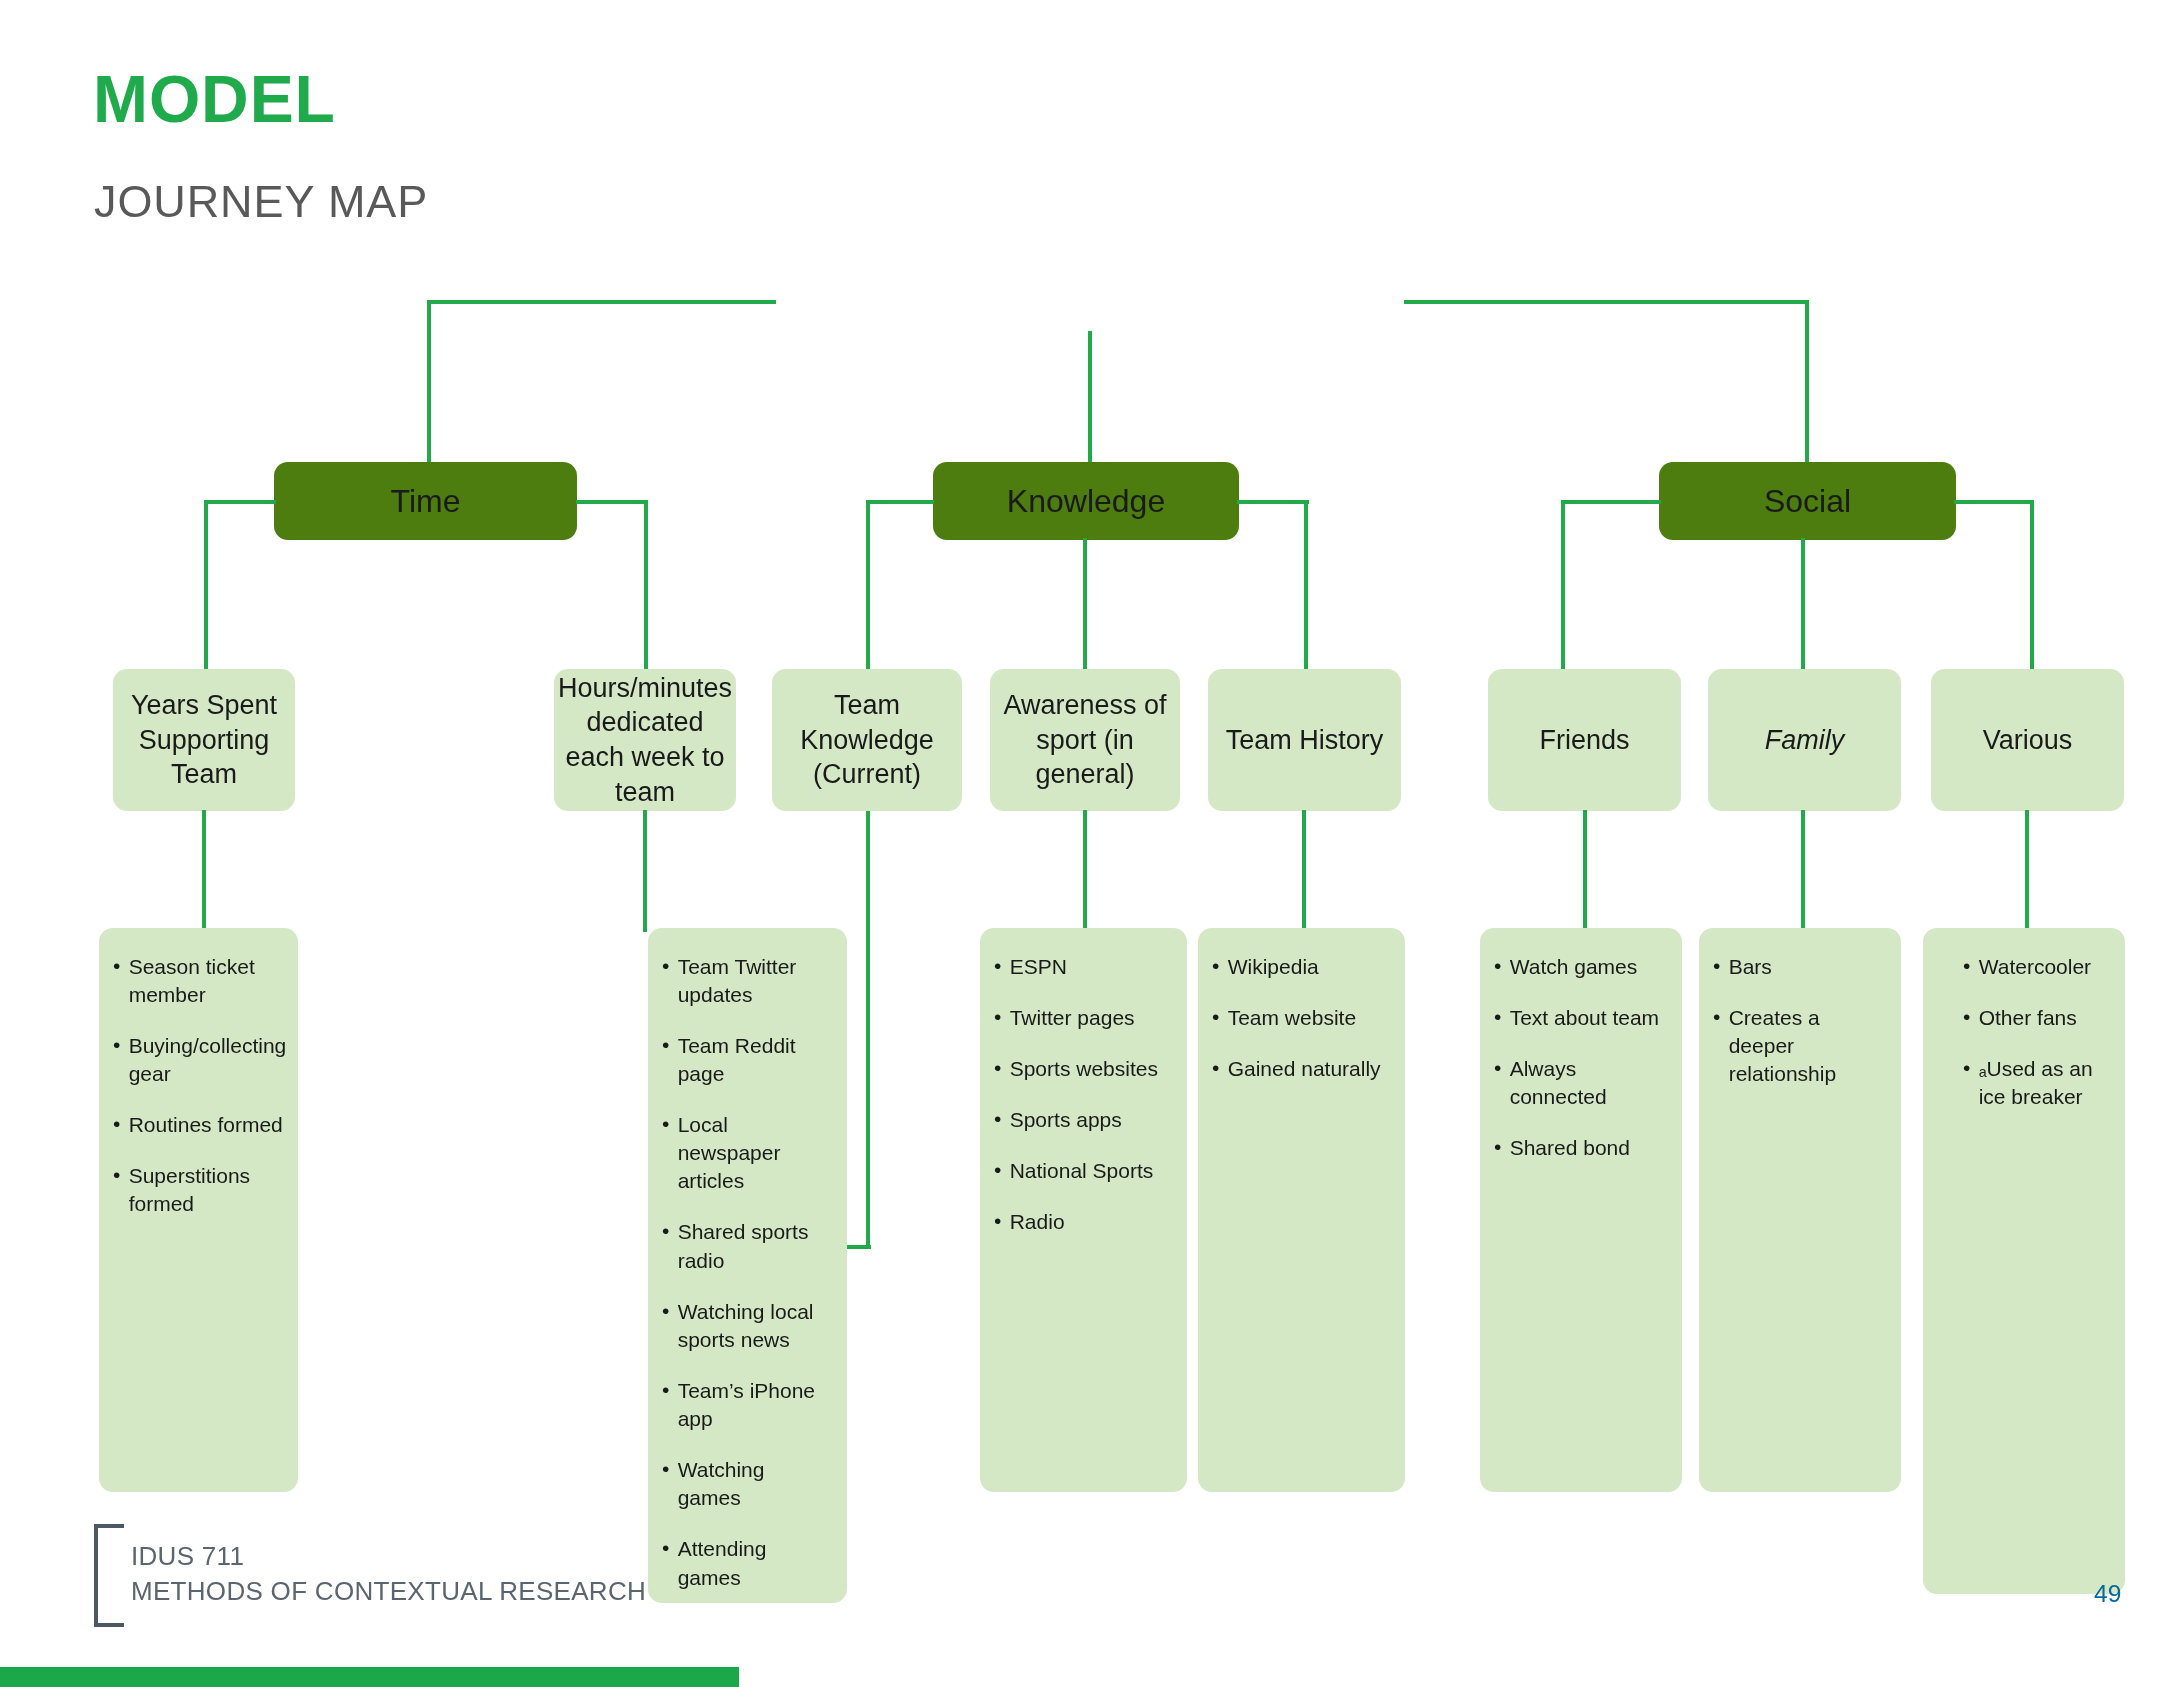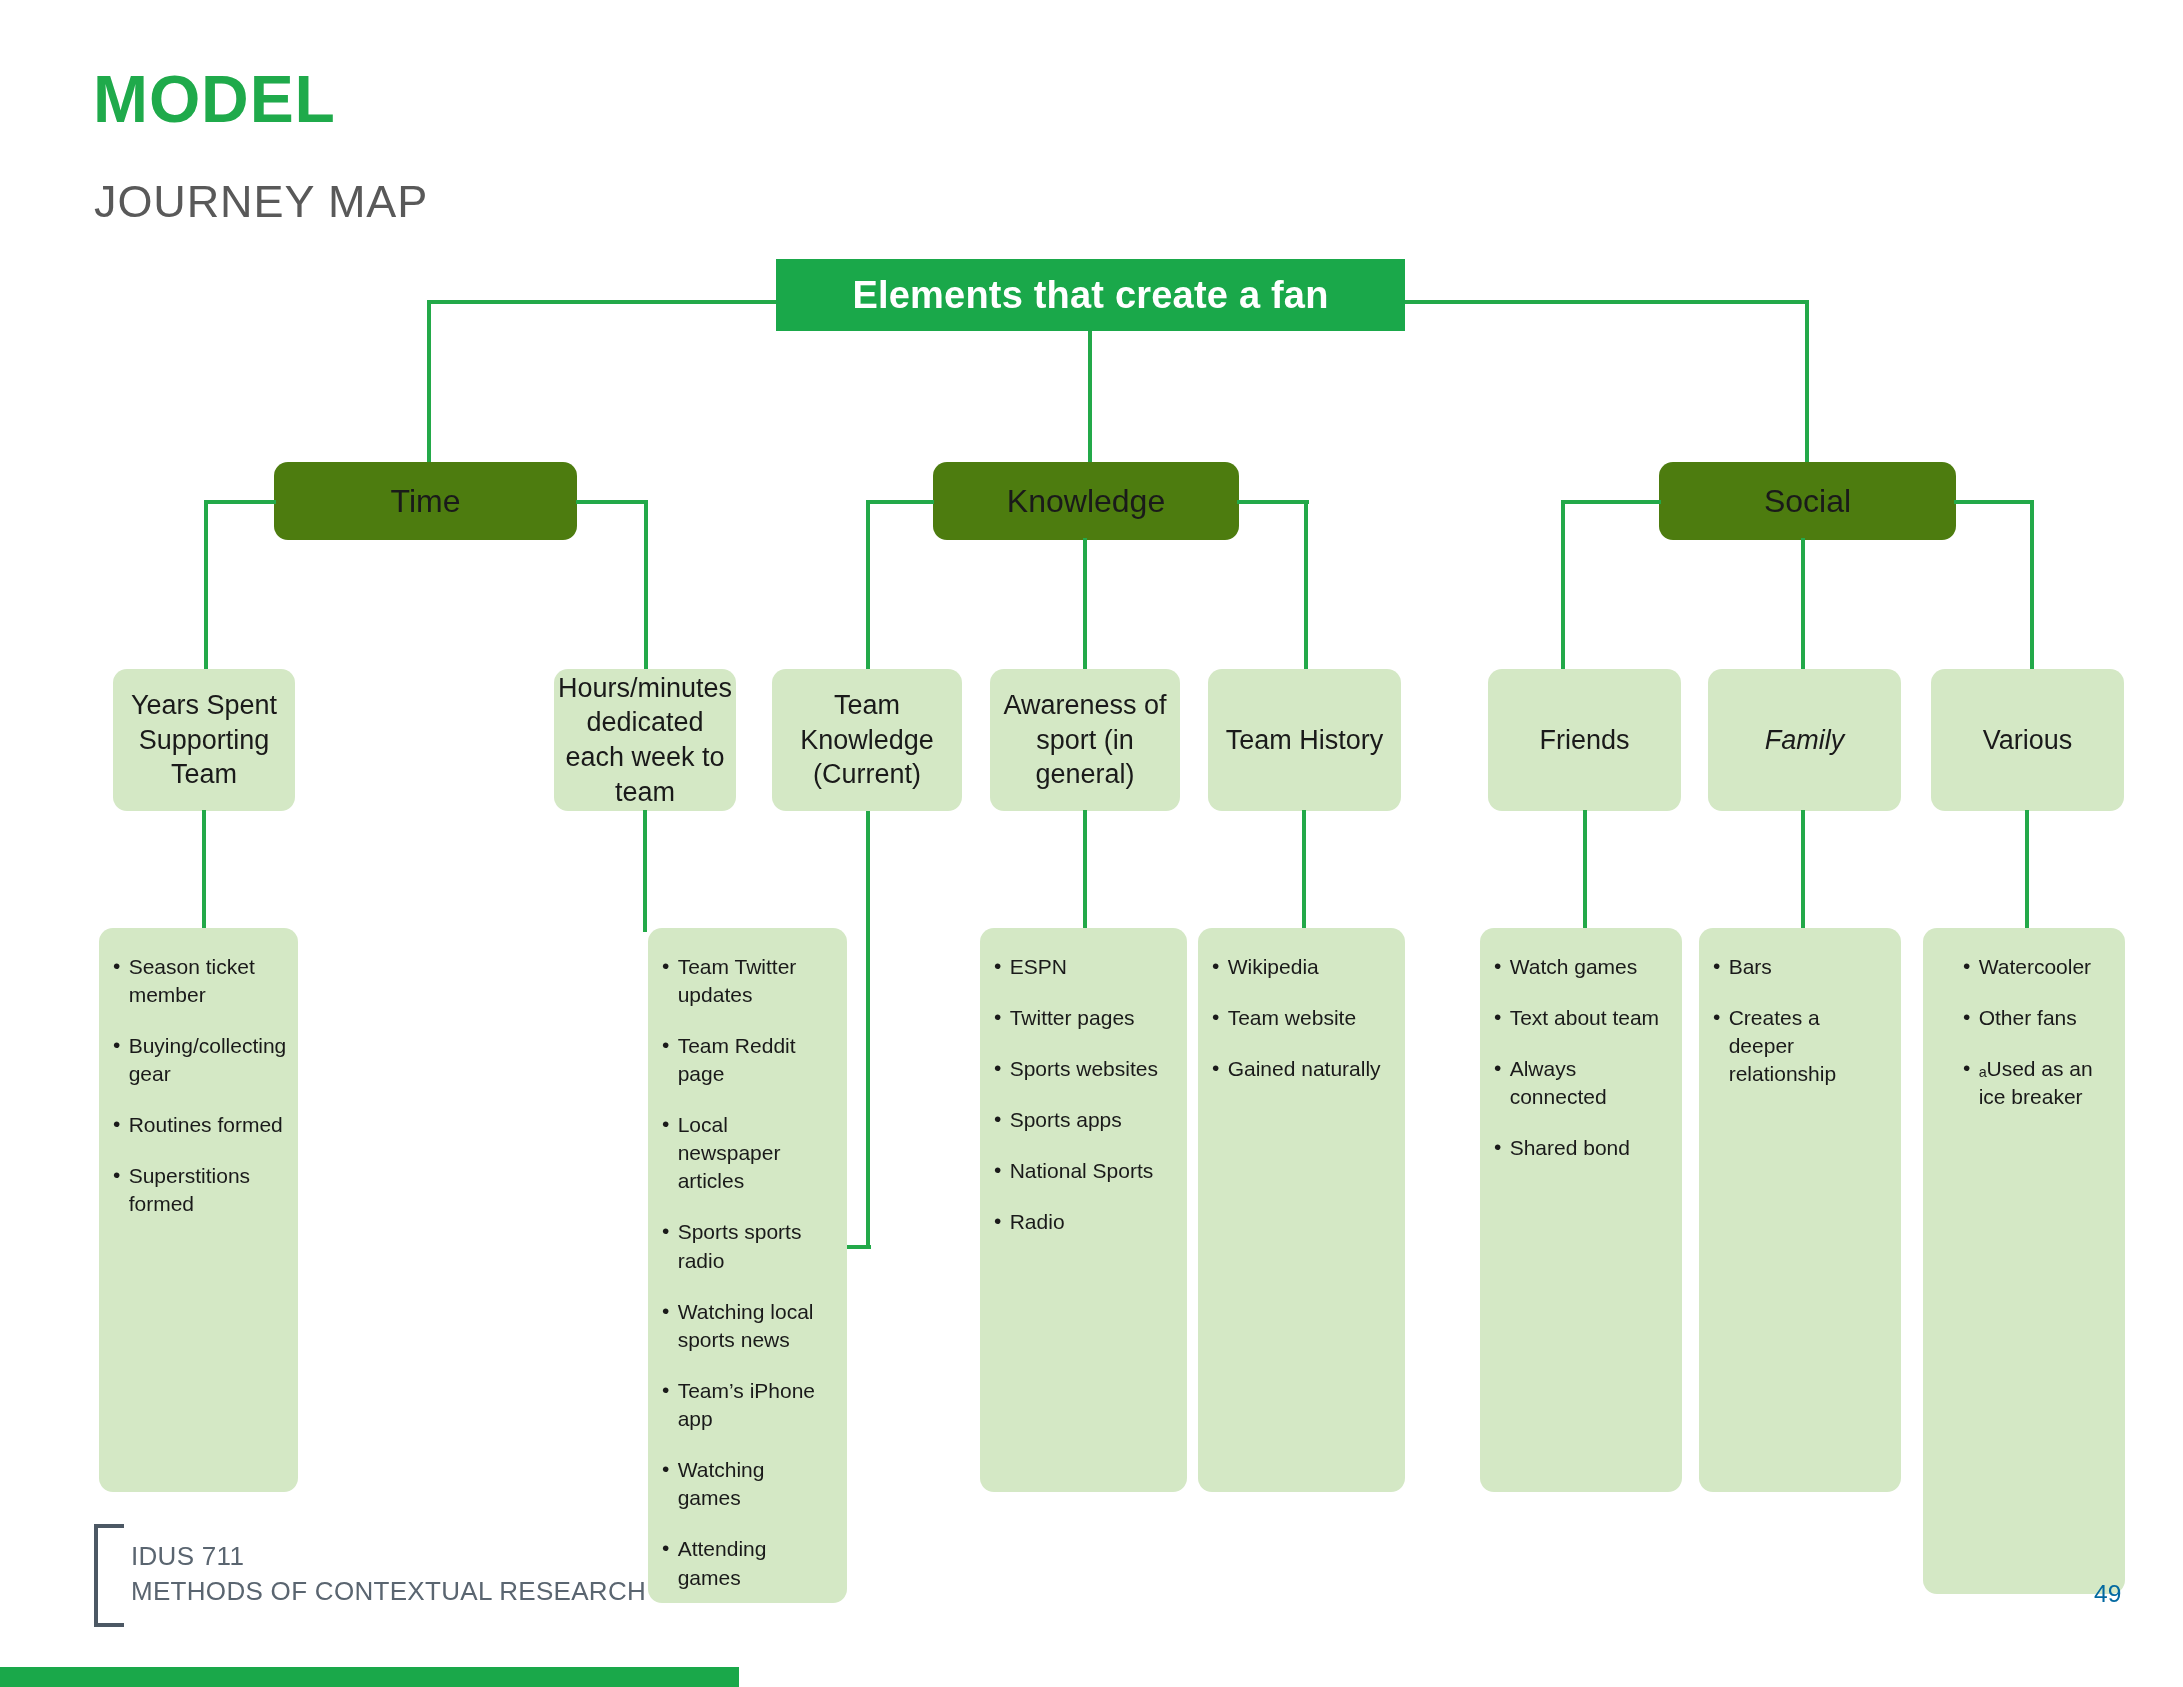--- a/index.html
+++ b/index.html
@@ -86,23 +86,20 @@
   <div class="title-sub">JOURNEY MAP</div>
 
   <div class="ln" style="left:1088px;top:331px;width:4.4px;height:140px;"></div>
 
   <div class="ln" style="left:427px;top:300px;width:349px;height:4.4px;"></div>
   <div class="ln" style="left:427px;top:300px;width:4.4px;height:171px;"></div>
 
   <div class="ln" style="left:1404px;top:300px;width:405px;height:4.4px;"></div>
   <div class="ln" style="left:1805px;top:300px;width:4.4px;height:171px;"></div>
 
-  <div class="node node-root" style="left:776px;top:259px;width:629px;height:72px;">
-    <span>Elements that create a fan</span>
-  </div>
 
   <div class="node node-l2" style="left:274px;top:462px;width:303px;height:78px;">
     <span>Time</span>
   </div>
   <div class="node node-l2" style="left:933px;top:462px;width:306px;height:78px;">
     <span>Knowledge</span>
   </div>
   <div class="node node-l2" style="left:1659px;top:462px;width:297px;height:78px;">
     <span>Social</span>
   </div>
@@ -165,21 +162,21 @@
       <li>Routines formed</li>
       <li>Superstitions formed</li>
     </ul>
   </div>
 
   <div class="leaf" style="left:648px;top:928px;width:199px;height:675px;">
     <ul>
       <li>Team Twitter updates</li>
       <li>Team Reddit page</li>
       <li>Local newspaper articles</li>
-      <li>Sports sports radio</li>
+      <li>Shared sports radio</li>
       <li>Watching local sports news</li>
       <li>Team’s iPhone app</li>
       <li>Watching games</li>
       <li>Attending games</li>
     </ul>
   </div>
 
   <div class="leaf" style="left:980px;top:928px;width:207px;height:564px;">
     <ul>
       <li>ESPN</li>

